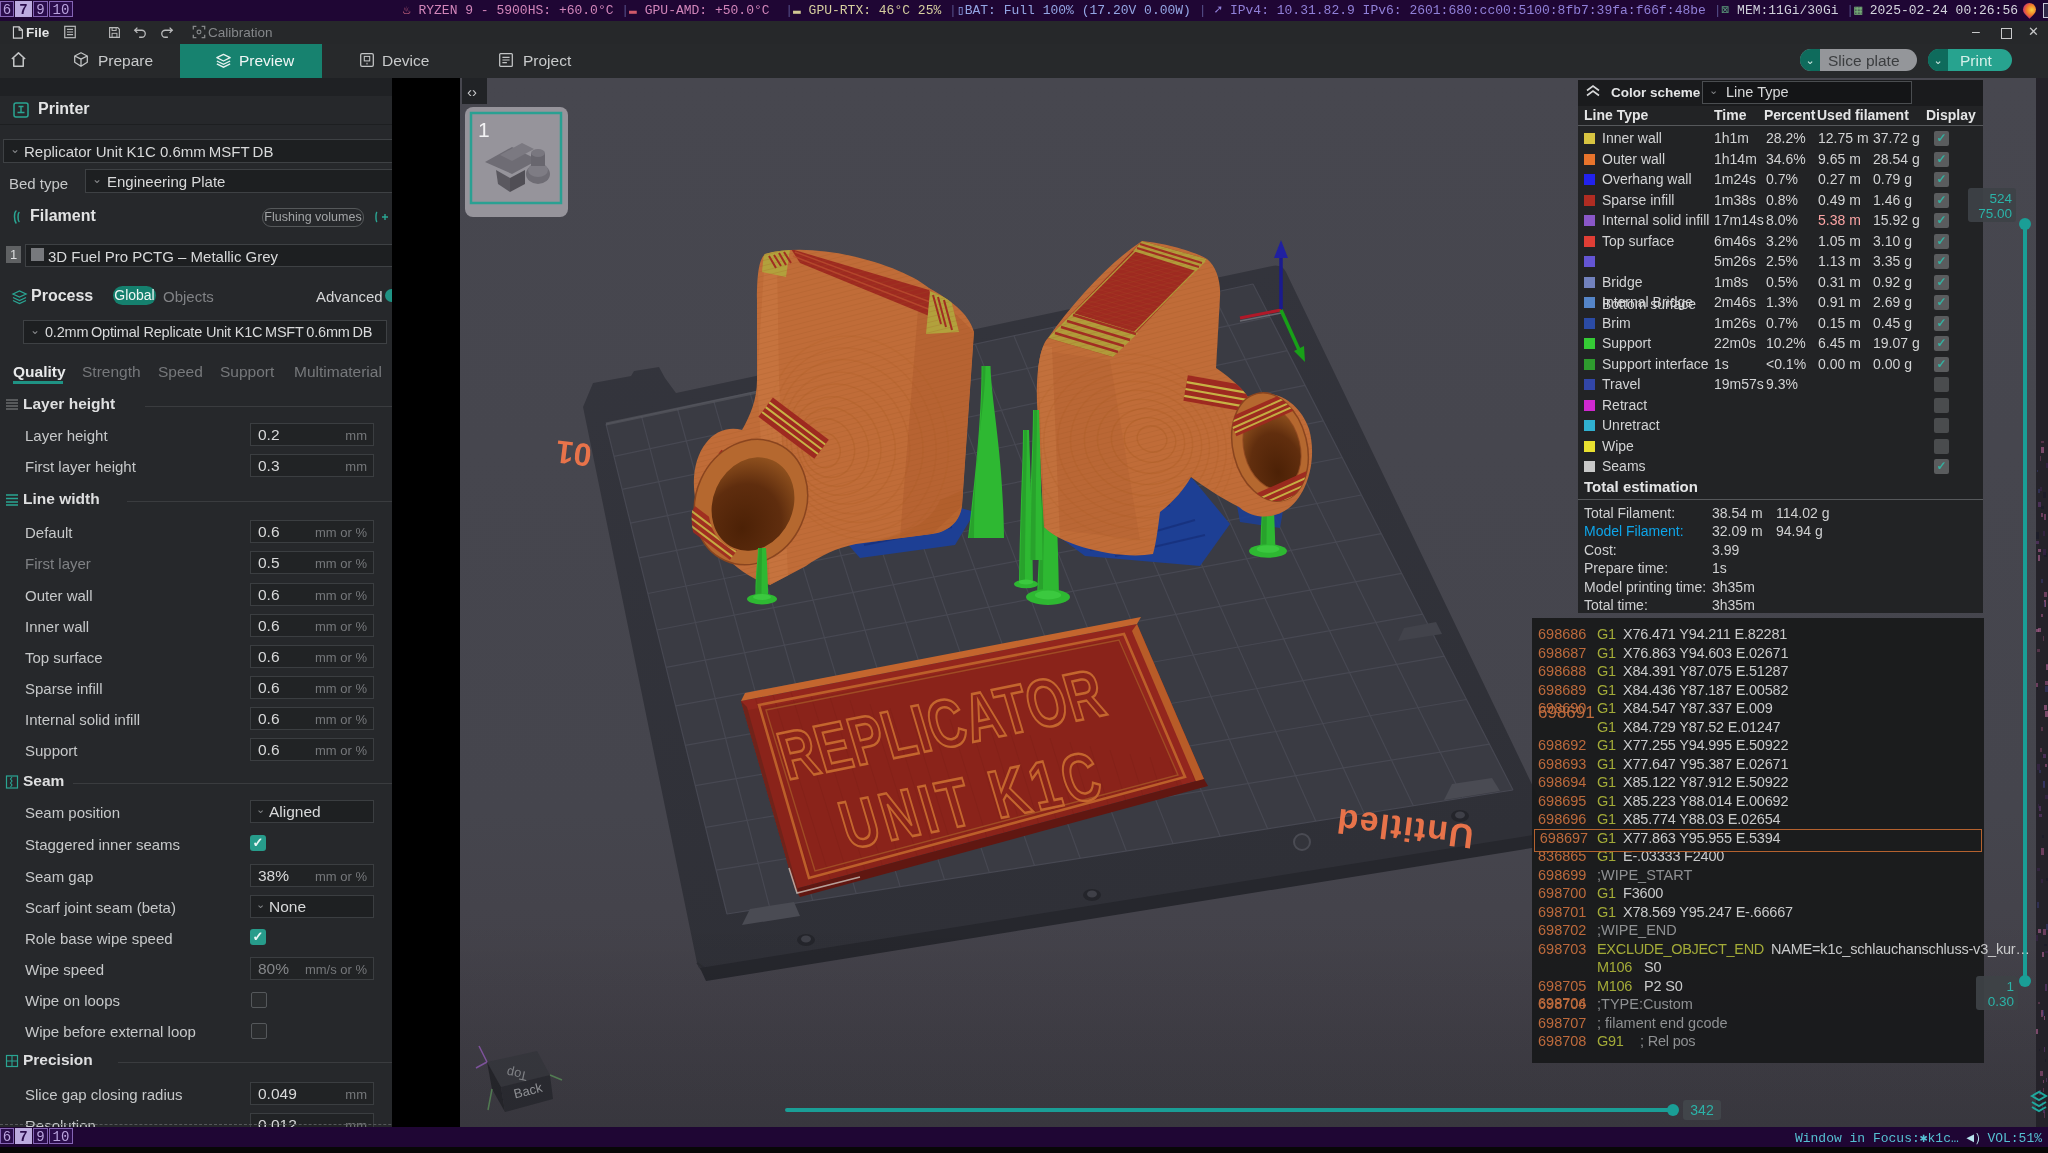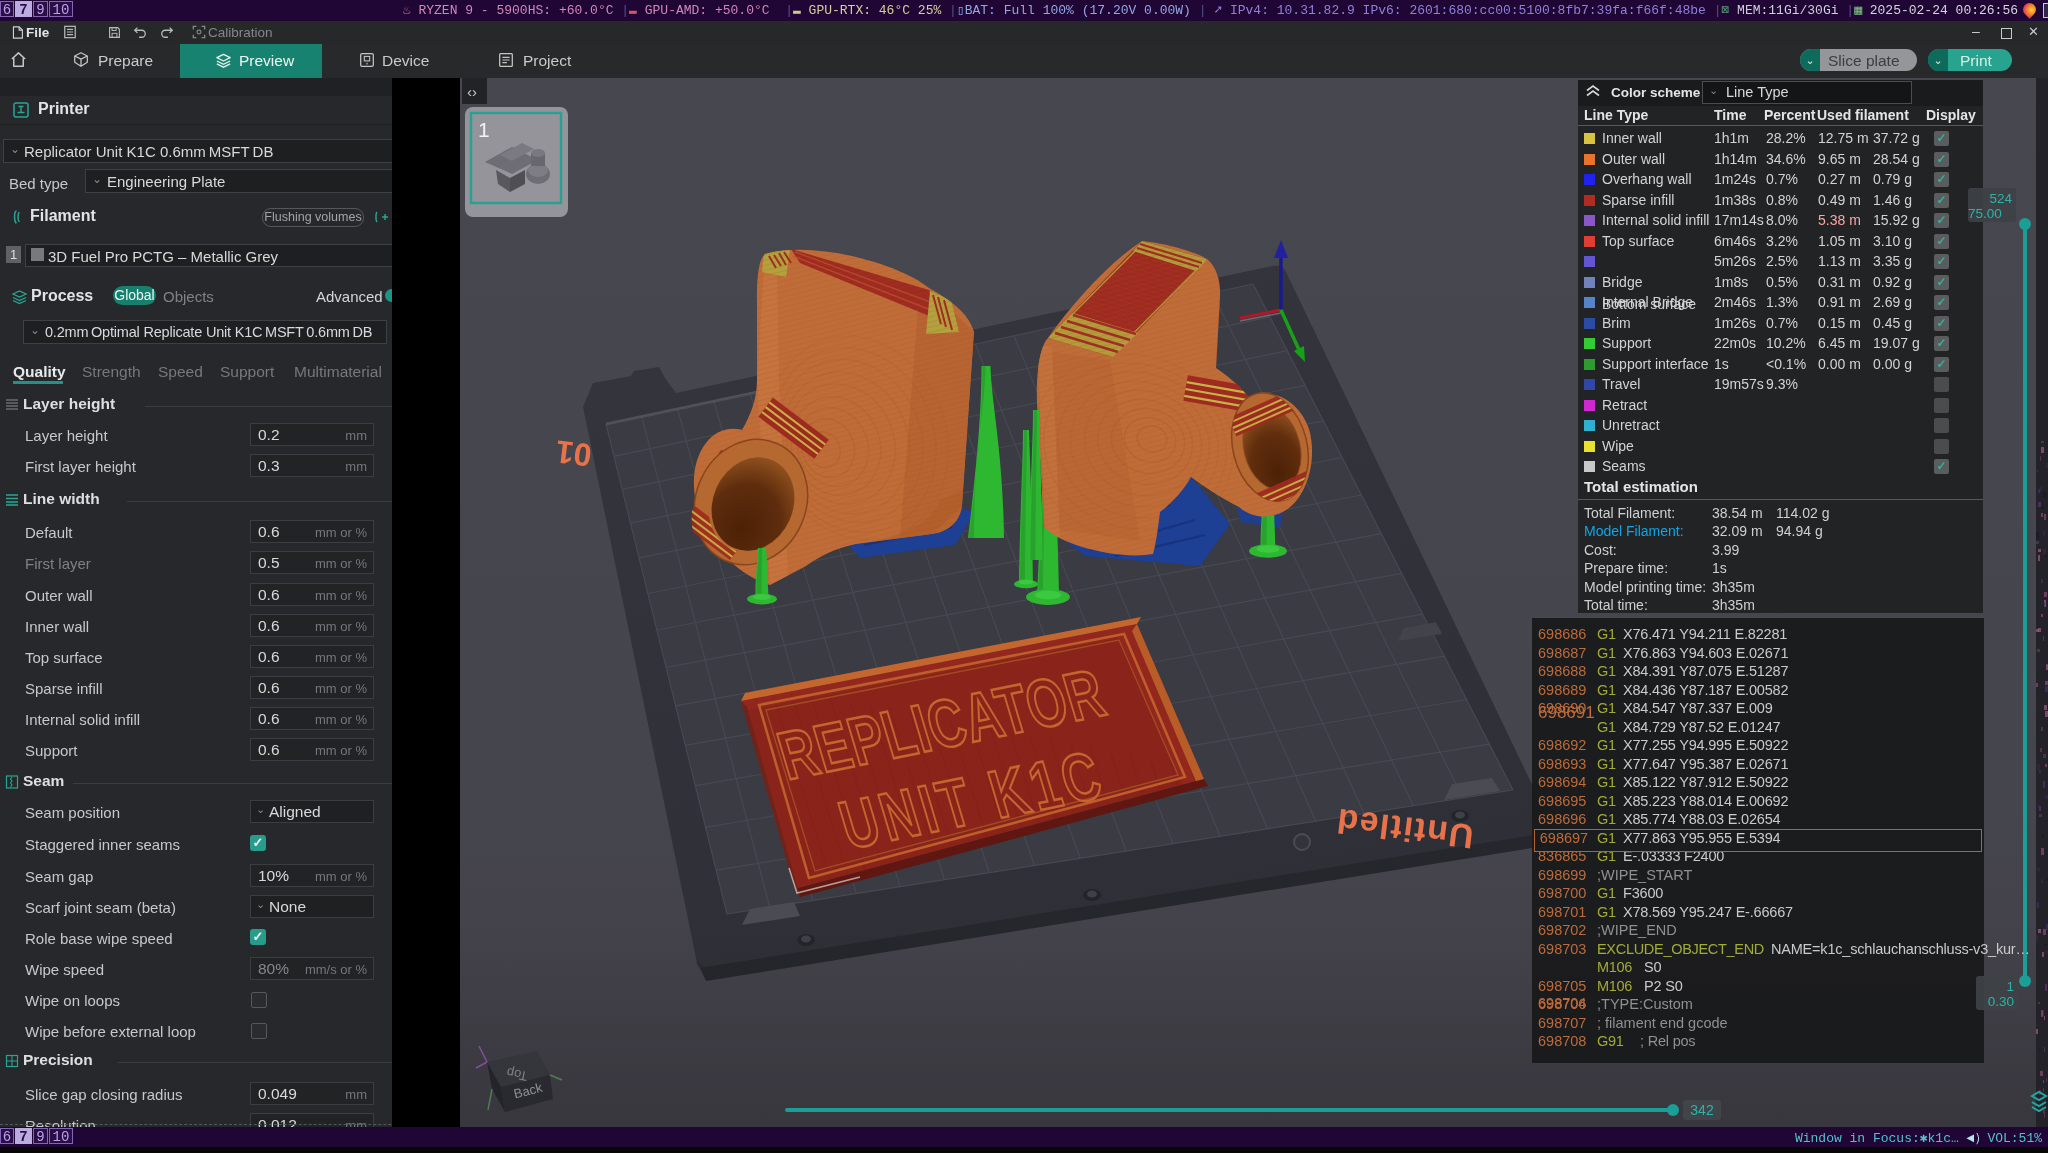--- a/index.html
+++ b/index.html
@@ -713,21 +713,21 @@
     <div class="sechdr" style="left:23px;top:694px;">Seam</div>
     <div class="secline" style="left:73px;top:705px;width:383px;"></div>
     <div class="lbl" style="left:25px;top:726px;">Seam position</div>
     <div class="box" style="left:250px;top:722px;width:124px;height:23px;background:#1e2022;"></div>
     <div class="abs" style="left:256px;top:725px;color:#85878a;font-size:11px;">⌄</div>
     <div class="abs" style="left:269px;top:725px;color:#d8d9da;font-size:15.5px;">Aligned</div>
     <div class="lbl" style="left:25px;top:758px;">Staggered inner seams</div>
     <div class="cb" style="left:250px;top:757px;">✓</div>
     <div class="lbl" style="left:25px;top:790px;">Seam gap</div>
     <div class="box" style="left:250px;top:786px;width:124px;height:23px;"></div>
-    <div class="abs" style="left:258px;top:789px;color:#d8d9da;font-size:15.5px;">10%</div>
+    <div class="abs" style="left:258px;top:789px;color:#d8d9da;font-size:15.5px;">38%</div>
     <div class="unit" style="left:250px;top:791px;width:117px;text-align:right;">mm or %</div>
     <div class="lbl" style="left:25px;top:821px;">Scarf joint seam (beta)</div>
     <div class="box" style="left:250px;top:817px;width:124px;height:23px;background:#1e2022;"></div>
     <div class="abs" style="left:256px;top:820px;color:#85878a;font-size:11px;">⌄</div>
     <div class="abs" style="left:269px;top:820px;color:#d8d9da;font-size:15.5px;">None</div>
     <div class="lbl" style="left:25px;top:852px;">Role base wipe speed</div>
     <div class="cb" style="left:250px;top:851px;">✓</div>
     <div class="lbl" style="left:25px;top:883px;">Wipe speed</div>
     <div class="box" style="left:250px;top:879px;width:124px;height:23px;"></div>
     <div class="abs" style="left:258px;top:882px;color:#85878a;font-size:15.5px;">80%</div>
@@ -952,21 +952,21 @@
     <div class="abs" style="left:65px;top:378.0px;font-size:14.5px;color:#8e9092;white-space:pre;">;TYPE:Custom</div>
     <div class="abs" style="left:6px;top:396.5px;width:52px;font-size:14.5px;color:#bd6a3c;text-align:left;">698707</div>
     <div class="abs" style="left:65px;top:396.5px;font-size:14.5px;color:#8e9092;white-space:pre;">; filament end gcode</div>
     <div class="abs" style="left:6px;top:415.0px;width:52px;font-size:14.5px;color:#bd6a3c;text-align:left;">698708</div>
     <div class="abs" style="left:65px;top:415.0px;font-size:14.5px;color:#a3ab38;letter-spacing:-0.3px;">G91</div>
     <div class="abs" style="left:108px;top:415.0px;font-size:14.5px;color:#8e9092;white-space:pre;letter-spacing:-0.2px;">; Rel pos</div>
     <div class="abs" style="left:2px;top:211.0px;width:446px;height:21px;border:1px solid #b5622f;"></div>
 </div>
 <div class="abs" style="left:1968px;top:188px;width:48px;height:34px;border-radius:3px;background:rgba(62,66,71,0.92);"></div>
 <div class="abs" style="left:1968px;top:191px;width:44px;text-align:right;font-size:13.5px;color:#2bb3a8;">524</div>
-<div class="abs" style="left:1968px;top:206px;width:44px;text-align:left;font-size:13.5px;color:#2bb3a8;">75.00</div>
+<div class="abs" style="left:1968px;top:206px;width:44px;text-align:right;font-size:13.5px;color:#2bb3a8;">75.00</div>
 <div class="abs" style="left:1976px;top:976px;width:42px;height:34px;border-radius:3px;background:rgba(62,66,71,0.92);"></div>
 <div class="abs" style="left:1976px;top:979px;width:38px;text-align:right;font-size:13.5px;color:#2bb3a8;">1</div>
 <div class="abs" style="left:1976px;top:994px;width:38px;text-align:right;font-size:13.5px;color:#2bb3a8;">0.30</div>
 <div id="i3bot">
 <div class="ws" style="left:0;width:14px;">6</div>
 <div class="ws sel" style="left:15px;width:17px;">7</div>
 <div class="ws" style="left:33px;width:15px;">9</div>
 <div class="ws" style="left:49px;width:24px;">10</div>
 <div class="abs mono" style="right:6px;top:2px;font-size:13px;color:#55c0d2;">Window in Focus:✱k1c… <span style="color:#b8e4ee;">◄）</span>VOL:51%</div>
 </div>

